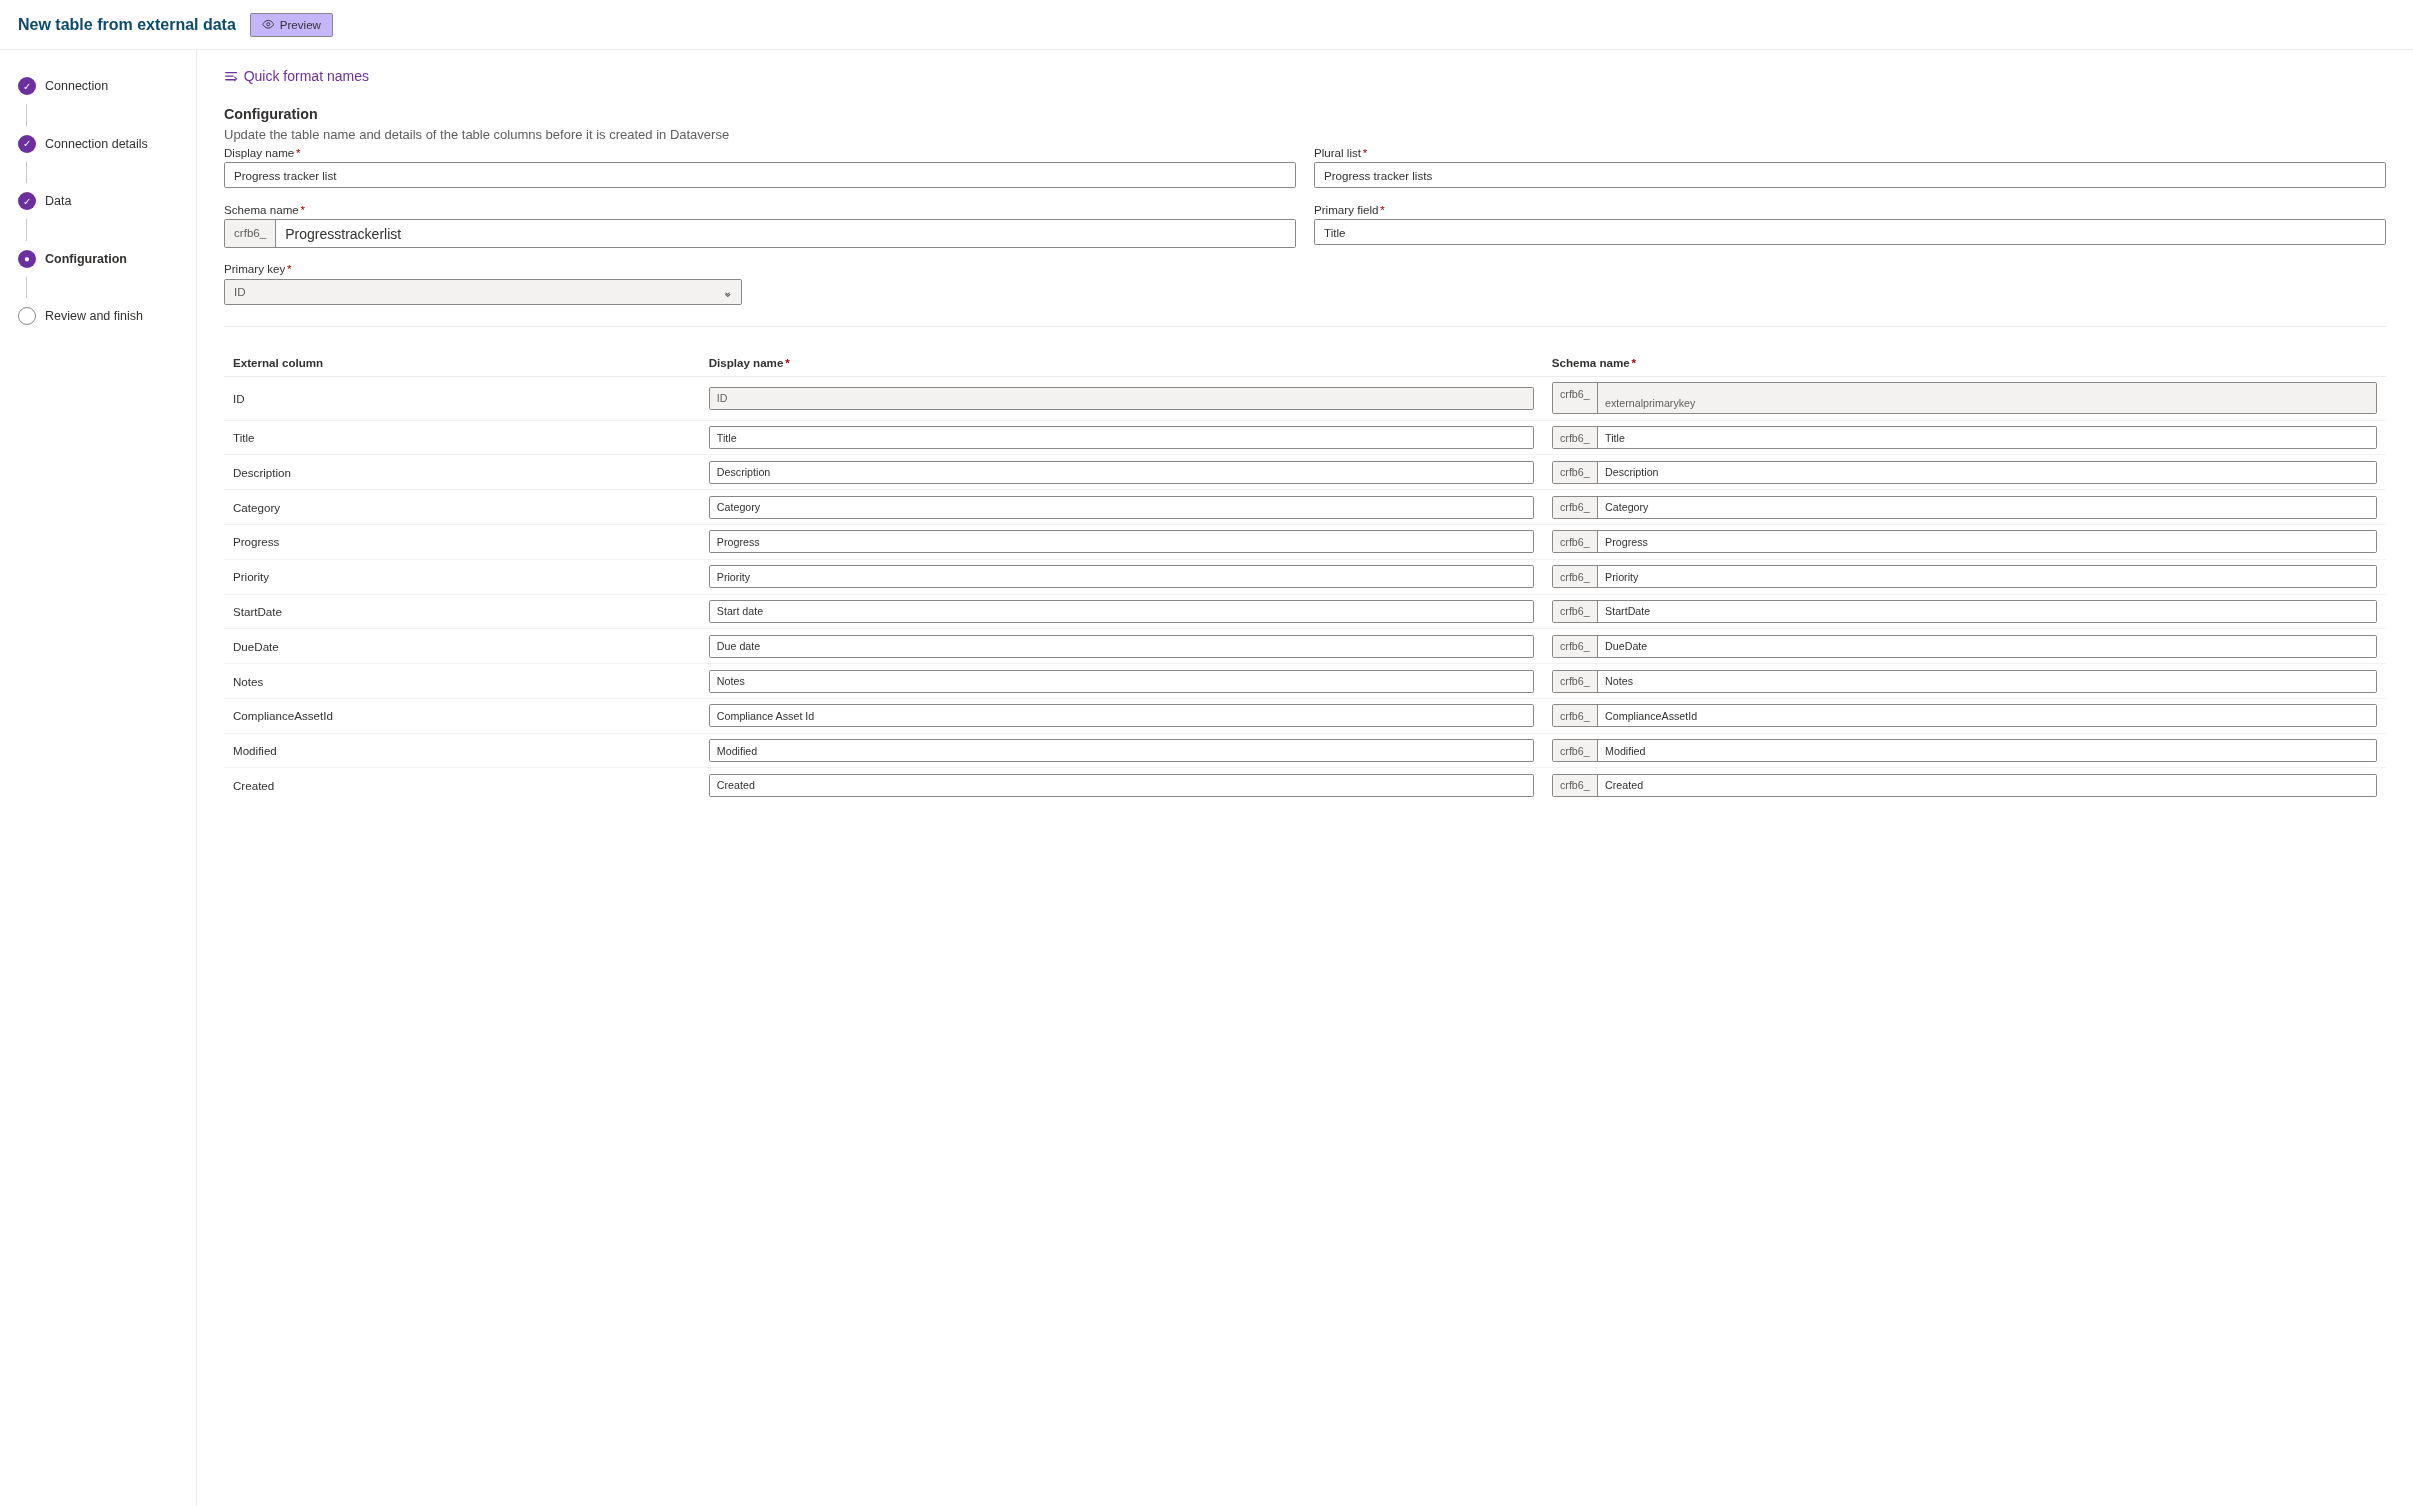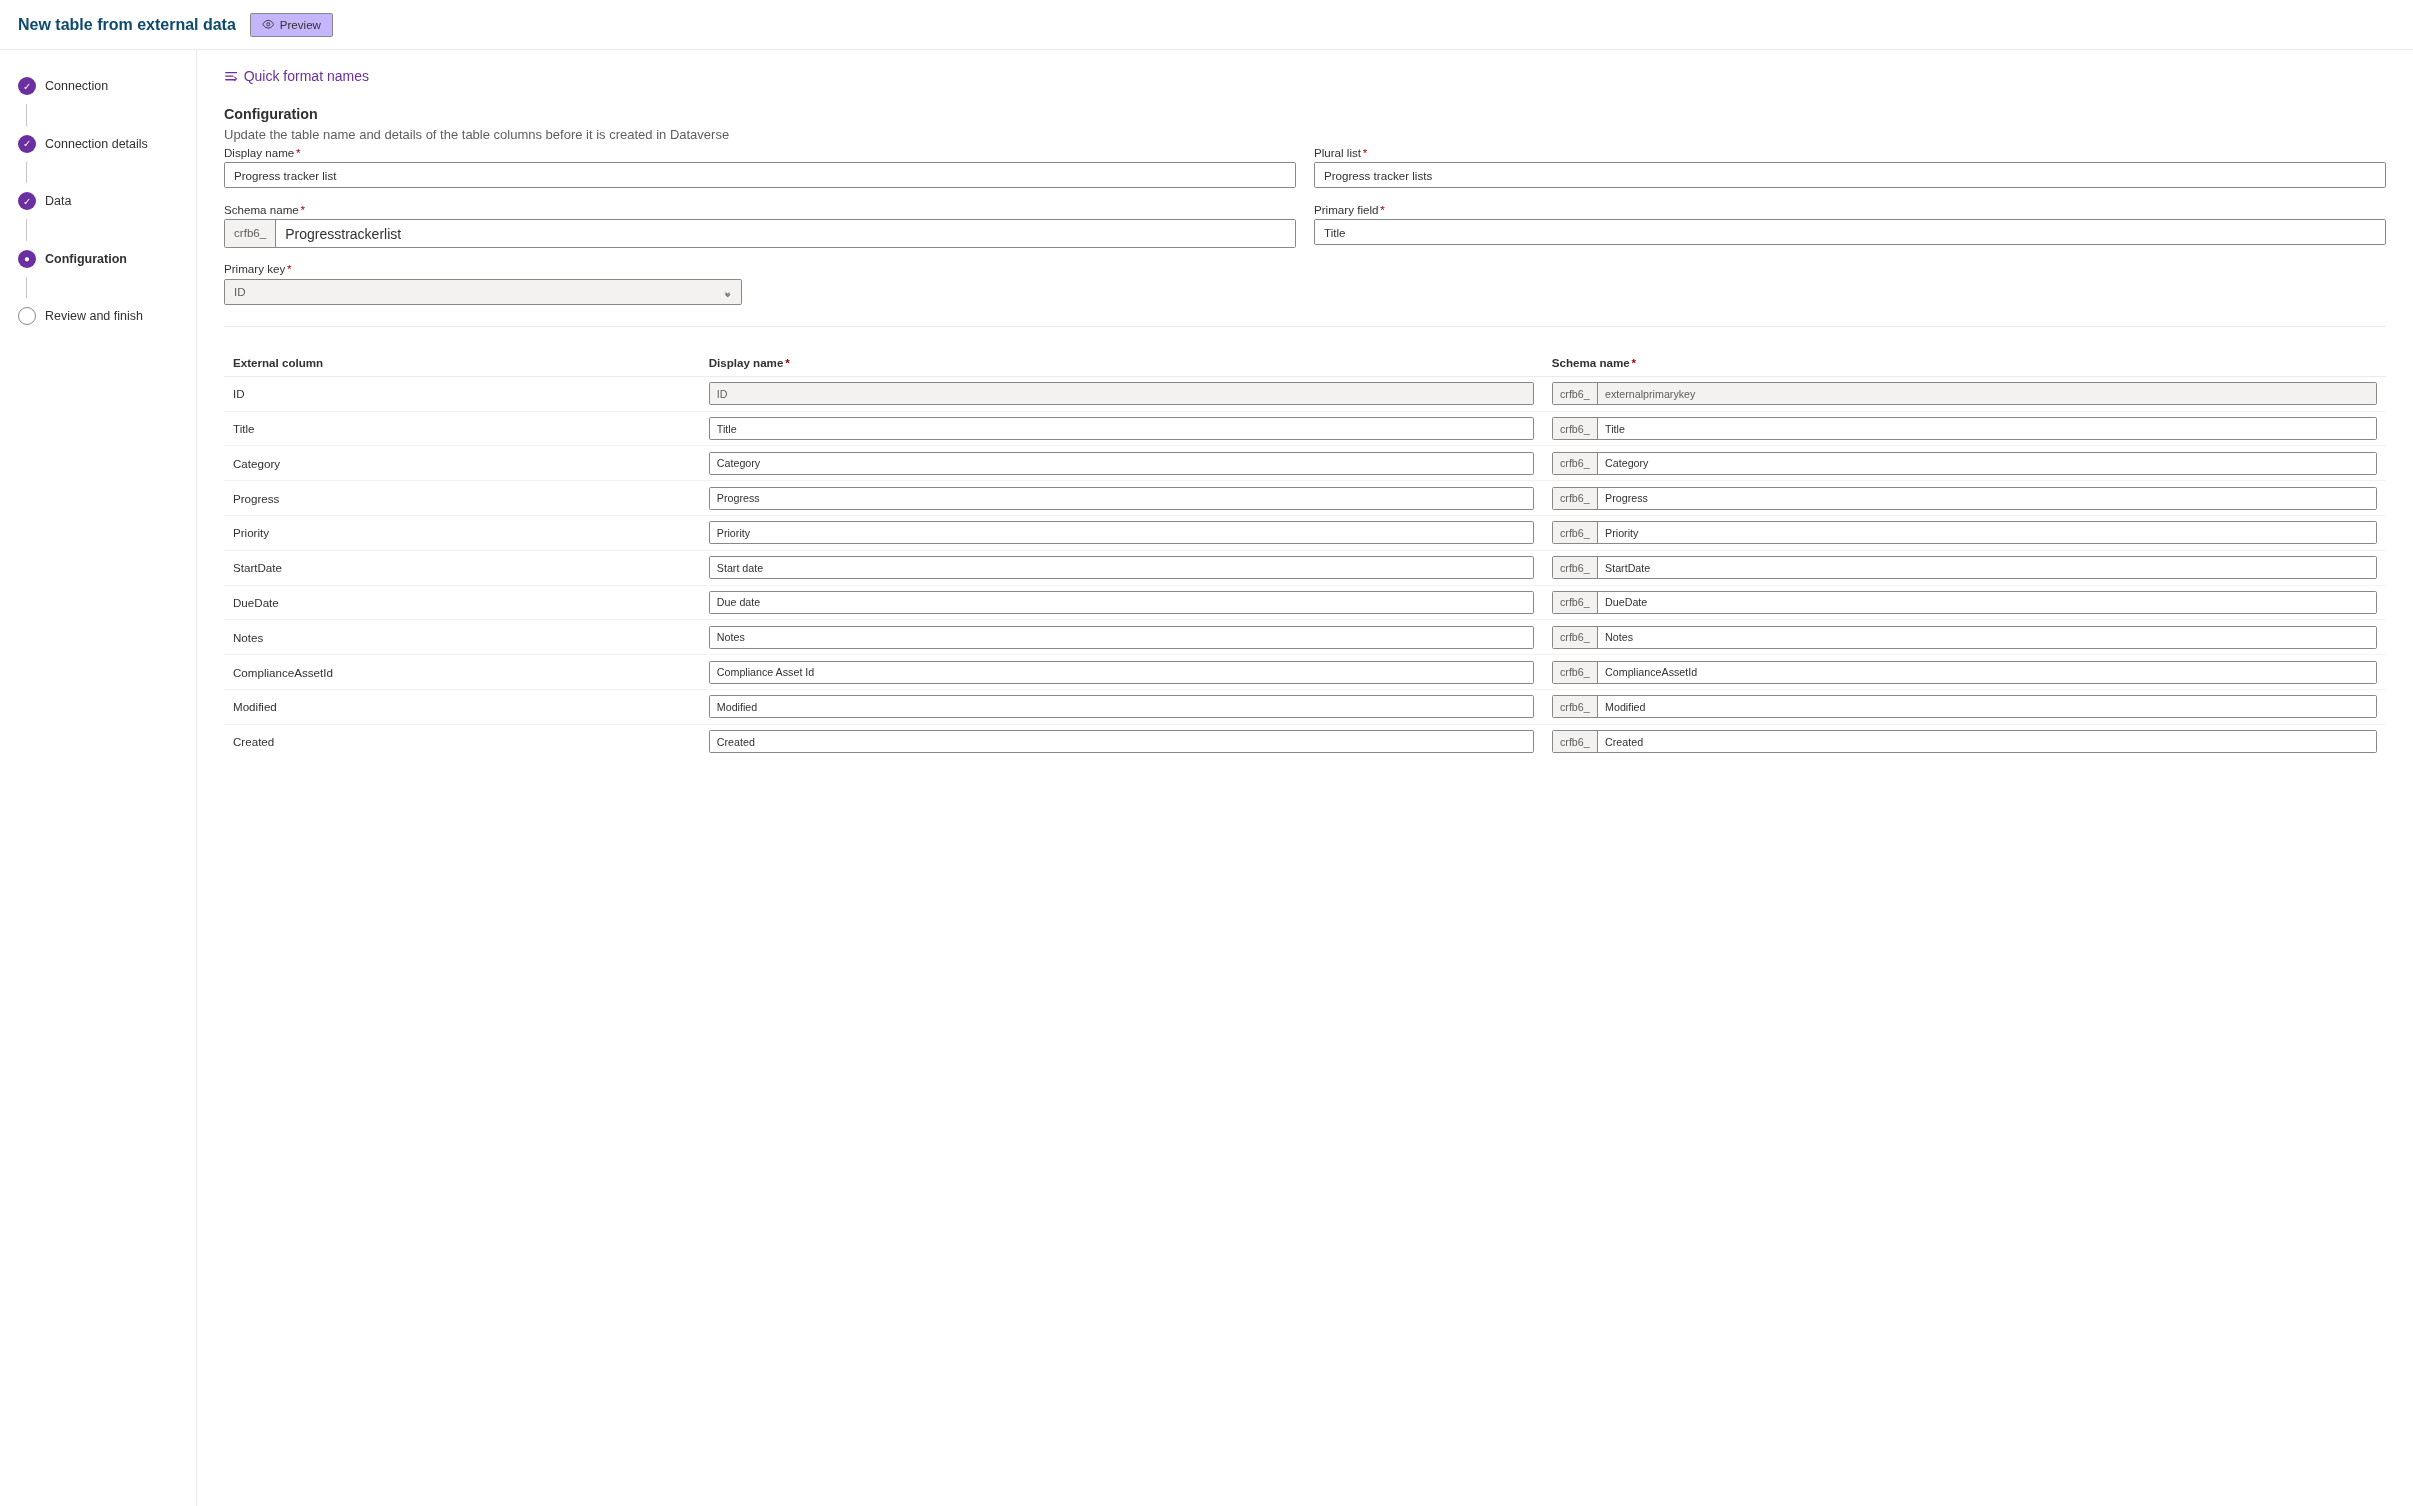--- a/index.html
+++ b/index.html
@@ -251,20 +251,21 @@
       padding: 4.5px 7.2px;
       font-size: 10.7px;
       color: #323130;
       font-family: inherit;
       outline: none;
       width: 100%;
     }
     .table-schema-input.greyed {
       background: #f3f2f1;
       color: #605e5c;
+      margin-top: 9px;
     }
     .table-schema-group.greyed {
       background: #f3f2f1;
     }
   </style>
 </head>
 <body>
 
 <div class="header">
   <span class="header-title">New table from external data</span>
@@ -398,20 +399,30 @@
             <td>Title</td>
             <td><input type="text" class="table-display-input" value="Title" style=""></td>
             <td>
               <div class="table-schema-group">
                 <span class="table-schema-prefix">crfb6_</span>
                 <input type="text" class="table-schema-input" value="Title" style="">
               </div>
             </td>
           </tr>
           <tr>
+            <td>Description</td>
+            <td><input type="text" class="table-display-input" value="Description" style=""></td>
+            <td>
+              <div class="table-schema-group">
+                <span class="table-schema-prefix">crfb6_</span>
+                <input type="text" class="table-schema-input" value="Description" style="">
+              </div>
+            </td>
+          </tr>
+          <tr>
             <td>Category</td>
             <td><input type="text" class="table-display-input" value="Category" style=""></td>
             <td>
               <div class="table-schema-group">
                 <span class="table-schema-prefix">crfb6_</span>
                 <input type="text" class="table-schema-input" value="Category" style="">
               </div>
             </td>
           </tr>
           <tr>

